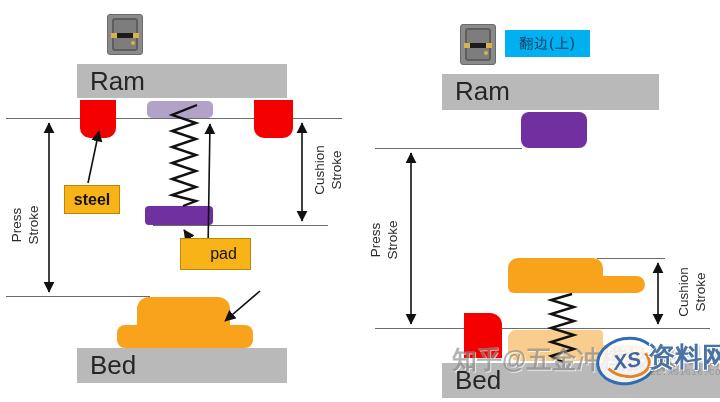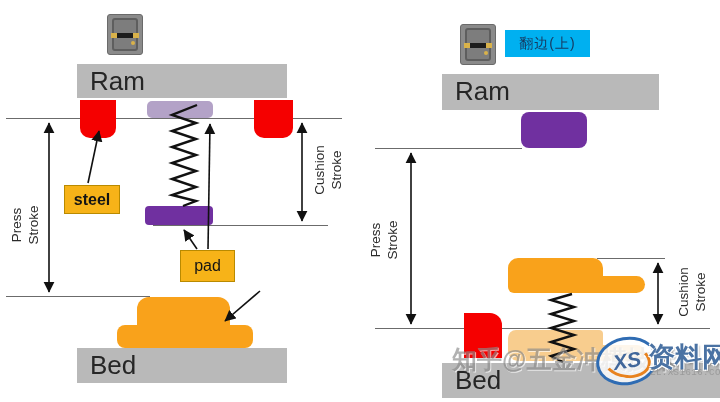--- a/index.html
+++ b/index.html
@@ -155,21 +155,21 @@
     <span>Stroke</span>
   </div>
   <div class="abs z4 rot" style="left:648px;top:271px;width:90px;height:42px;">
     <span>Cushion</span>
     <span>Stroke</span>
   </div>
 
   <div class="abs z4 lbl" style="left:64px;top:185px;width:54px;height:27px;font-weight:bold;">
     <span>steel</span>
   </div>
-  <div class="abs z4 lbl" style="left:180px;top:250px;width:53px;height:30px;">
+  <div class="abs z4 lbl" style="left:180px;top:238px;width:53px;height:30px;padding-left:16px;">
     <span>pad</span>
   </div>
 
   <div class="abs z5 wm-text" style="left:452px;top:343px;text-align:center;">知乎@五金冲模技术</div>
   <div class="abs z5 xs-oval" style="left:596px;top:337px;">
     <div class="xs-swoosh"></div>
     <span class="xs-text">XS</span>
   </div>
   <div class="abs z5 site-name" style="left:648px;top:339px;">资料网</div>
   <div class="abs z5 site-url" style="left:650px;top:368px;">ZL.XS1616.COM</div>

